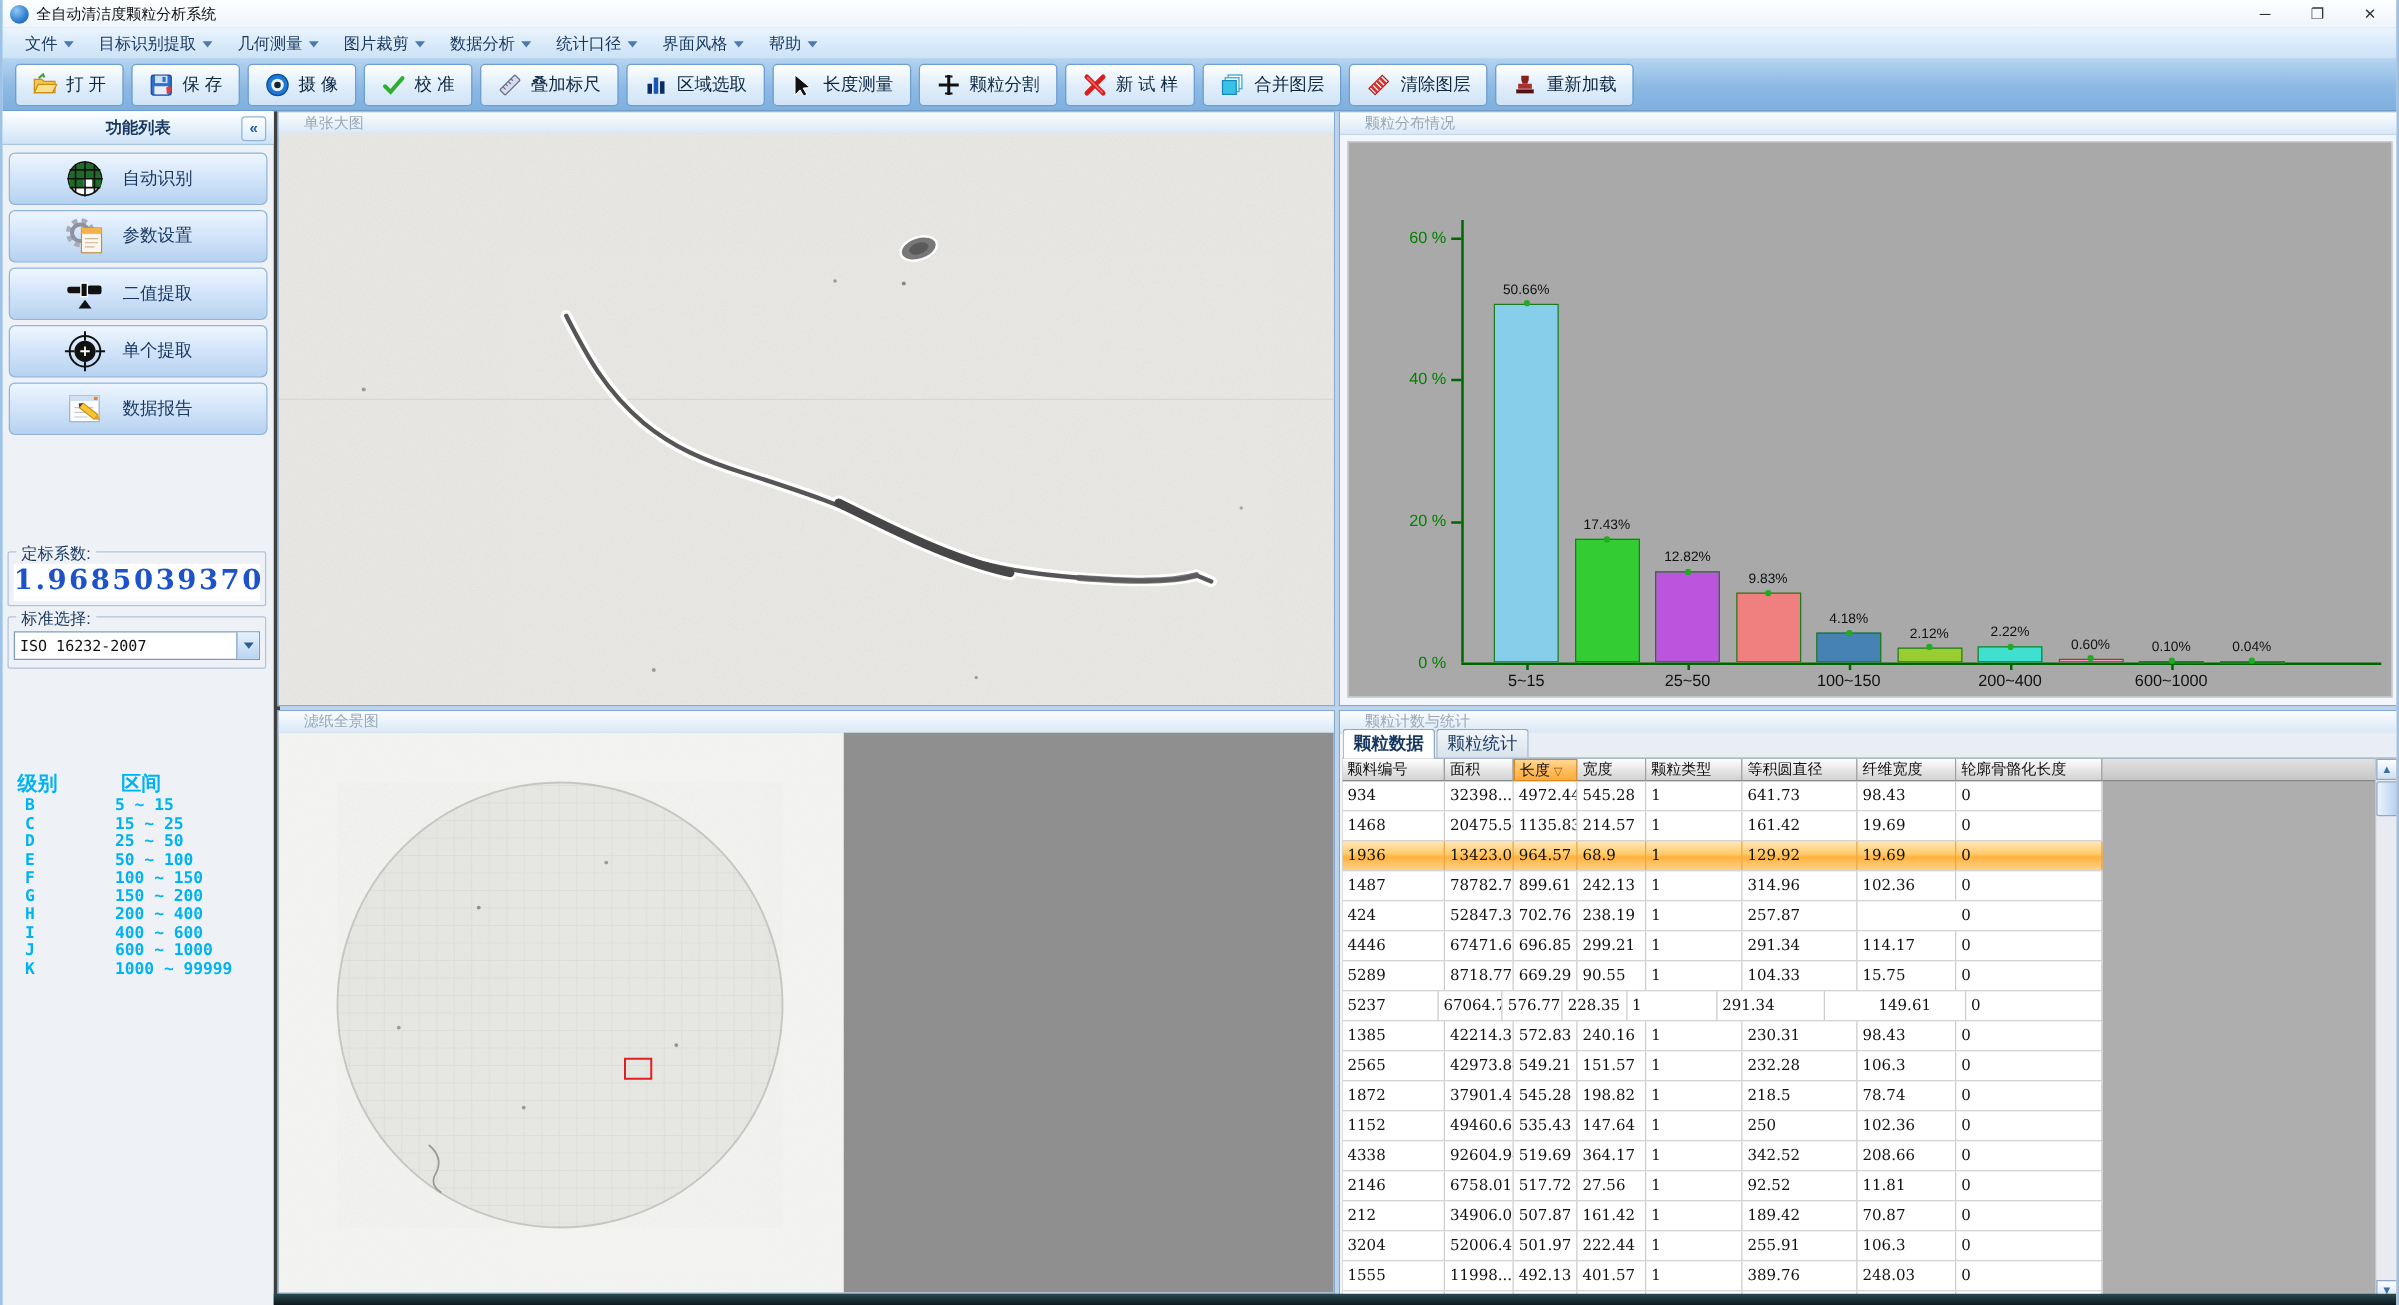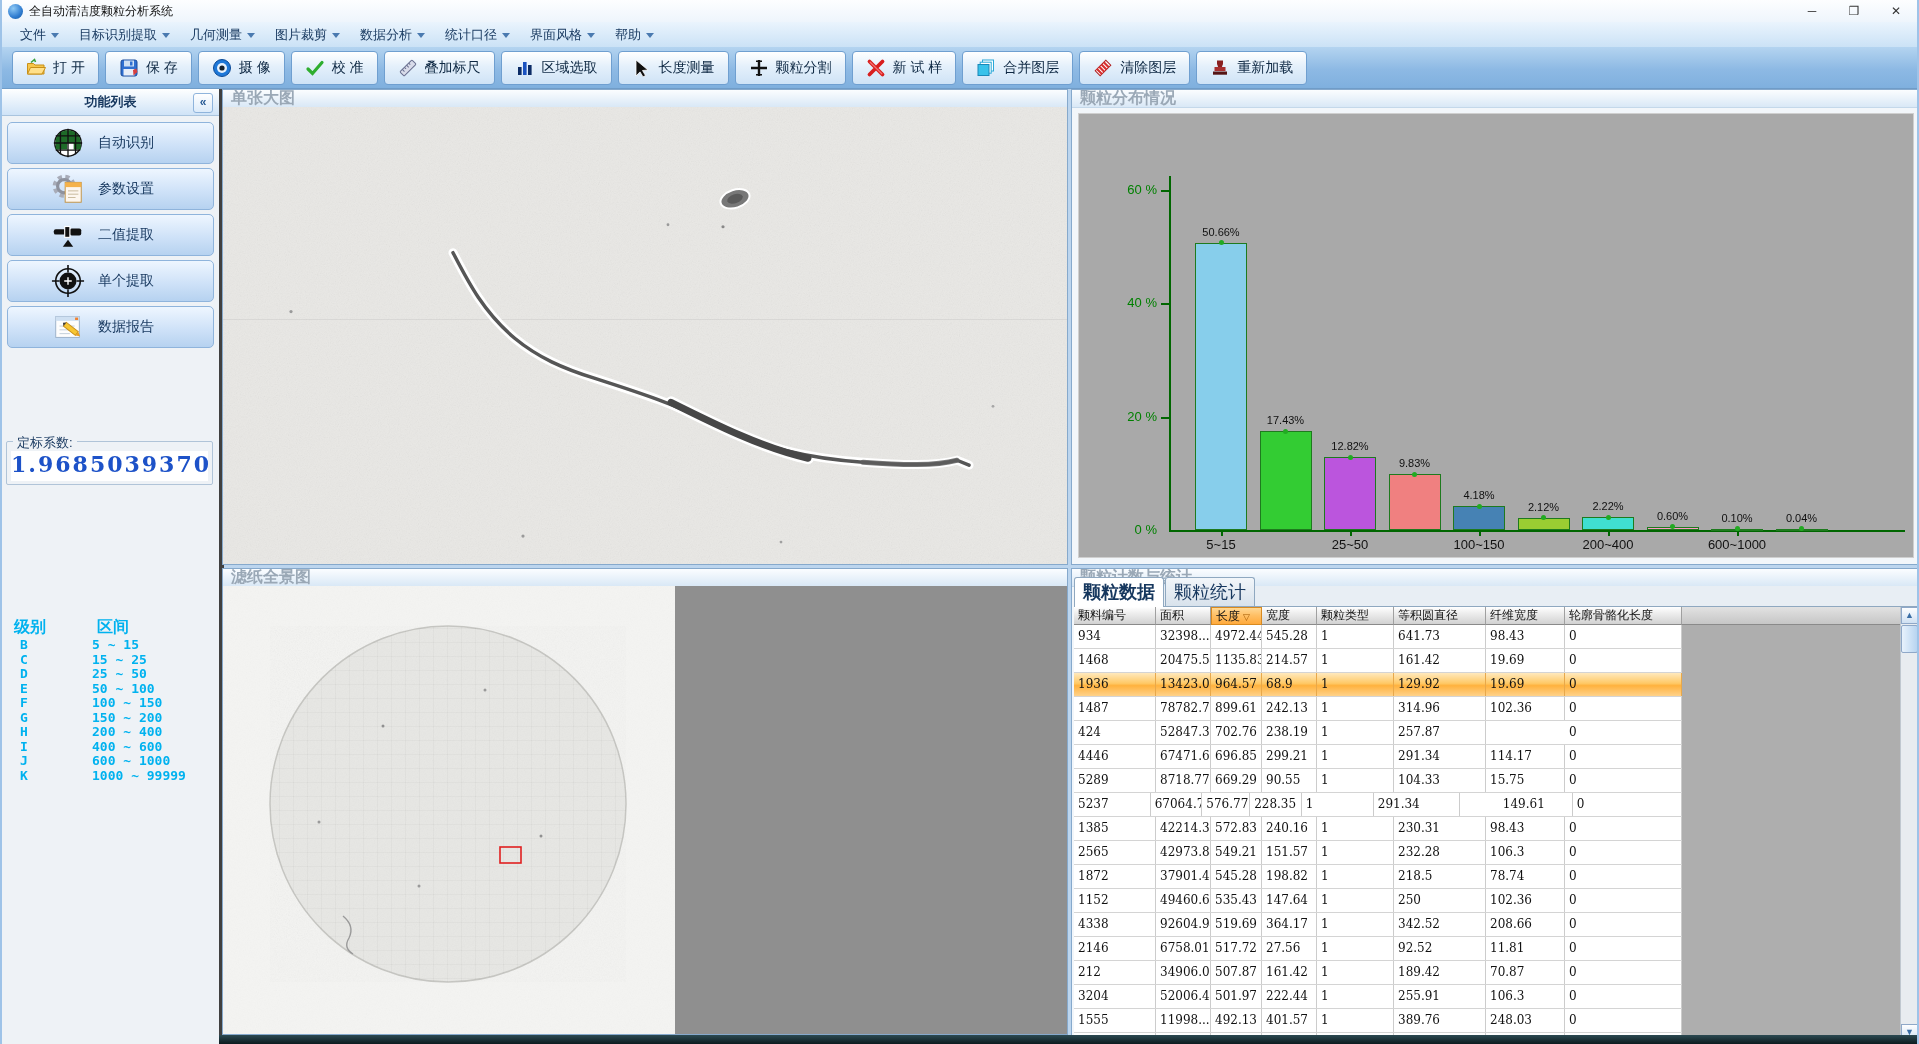--- a/index.html
+++ b/index.html
@@ -57,40 +57,40 @@
   .combo-btn span{width:0;height:0;border-left:4px solid transparent;border-right:4px solid transparent;
     border-top:5px solid #2a5c96;}
   .levels{position:absolute;left:12px;top:528px;color:#00b2ef;font-weight:bold;}
   .lv-head{font-size:16px;display:flex;}
   .lv-head span:first-child{width:83px;}
   .lv-row{font-size:13px;line-height:14.5px;display:flex;font-family:"DejaVu Sans Mono",monospace;}
   .lv-row span:first-child{width:78px;padding-left:6px;box-sizing:border-box;}
   
   .panel{position:absolute;border:1px solid #86a9cc;background:#f2f6fa;box-sizing:border-box;}
   .panel-title{height:17px;background:linear-gradient(#fbfdff,#d9e8f6);border-bottom:1px solid #c4d8ea;
-    font-size:16px;color:#9aa8b6;padding-left:8px;line-height:16px;font-weight:bold;}
+    font-size:12px;color:#9aa8b6;padding-left:20px;line-height:16px;}
   .panel-content{position:absolute;left:0;right:0;top:17px;bottom:0;overflow:hidden;}
   #p-single{left:220px;top:89px;width:846px;height:476px;}
   #p-pano{left:220px;top:568px;width:846px;height:467px;}
   #p-dist{left:1069px;top:89px;width:850px;height:476px;}
   #p-stats{left:1069px;top:568px;width:850px;height:476px;}
   .img-fill{width:100%;height:100%;display:block;}
   .pano-split{position:absolute;left:452px;top:0;bottom:0;right:0;background:#8f8f8f;}
   
   #chart-area{position:absolute;inset:6px;background:#a9a9a9;border:1px solid #cfcfcf;}
   .bar{position:absolute;border:1px solid #1e7a1e;box-sizing:border-box;}
   .bar-dot{position:absolute;width:5px;height:5px;border-radius:50%;background:#22aa22;}
   .bar-label{position:absolute;font-size:11px;color:#111;width:70px;text-align:center;}
   .axis{position:absolute;background:#006600;}
   .ytick-label{position:absolute;font-size:13px;color:#008000;width:48px;text-align:right;}
   .xtick-label{position:absolute;font-size:13px;color:#111;width:90px;text-align:center;}
   
   .tabs{position:absolute;left:2px;top:17px;right:2px;height:20px;display:flex;align-items:flex-end;gap:1px;
     border-bottom:1px solid #8fa8c0;background:#e8eef4;}
-  .tab{padding:2px 8px 2px 8px;font-size:18px;border:1px solid #8fa8c0;border-bottom:none;
+  .tab{padding:2px 8px 2px 8px;font-size:14px;border:1px solid #8fa8c0;border-bottom:none;
     border-radius:3px 3px 0 0;background:linear-gradient(#f2f6fa,#d8e2ec);color:#16375e;}
   .tab.active{background:#fff;font-weight:bold;position:relative;top:1px;padding-bottom:3px;}
   .table-wrap{position:absolute;left:2px;right:2px;top:38px;bottom:0;background:#aeaeae;overflow:hidden;}
   .thead{display:flex;height:18px;}
   .th{background:linear-gradient(#ffffff,#eaeaea 45%,#d2d2d2);border-right:1px solid #a0a0a0;
     border-bottom:1px solid #8a8a8a;font-size:12px;color:#111;padding-left:4px;line-height:17px;
     box-sizing:border-box;white-space:nowrap;overflow:hidden;}
   .th.sorted{background:linear-gradient(#ffd894,#ffc066 45%,#ffaa3c);border:1px solid #d88a20;}
   .th .sort-arr{font-size:9px;color:#a05800;margin-left:3px;}
   .th.filler{flex:1;background:linear-gradient(#e2e2e2,#c6c6c6);}
@@ -348,20 +348,29 @@
           </span>
           <span>数据报告</span>
         </div>
       </div>
 
     <div class="grp" style="top:352px;height:42px;">
       <div class="grp-label">定标系数:</div>
       <div class="calib-value">1.9685039370</div>
     </div>
 
+    <div class="grp" style="top:404px;height:40px;">
+      <div class="grp-label">标准选择:</div>
+      <div class="combo">
+        <div class="combo-text">ISO 16232-2007</div>
+        <div class="combo-btn">
+            <span></span>
+          </div>
+      </div>
+    </div>
 
     <div class="levels" id="levels">
         <div class="lv-head">
           <span>级别</span>
           <span>区间</span>
         </div>
         <div class="lv-row">
           <span>B</span>
           <span>5 ~ 15</span>
         </div>

